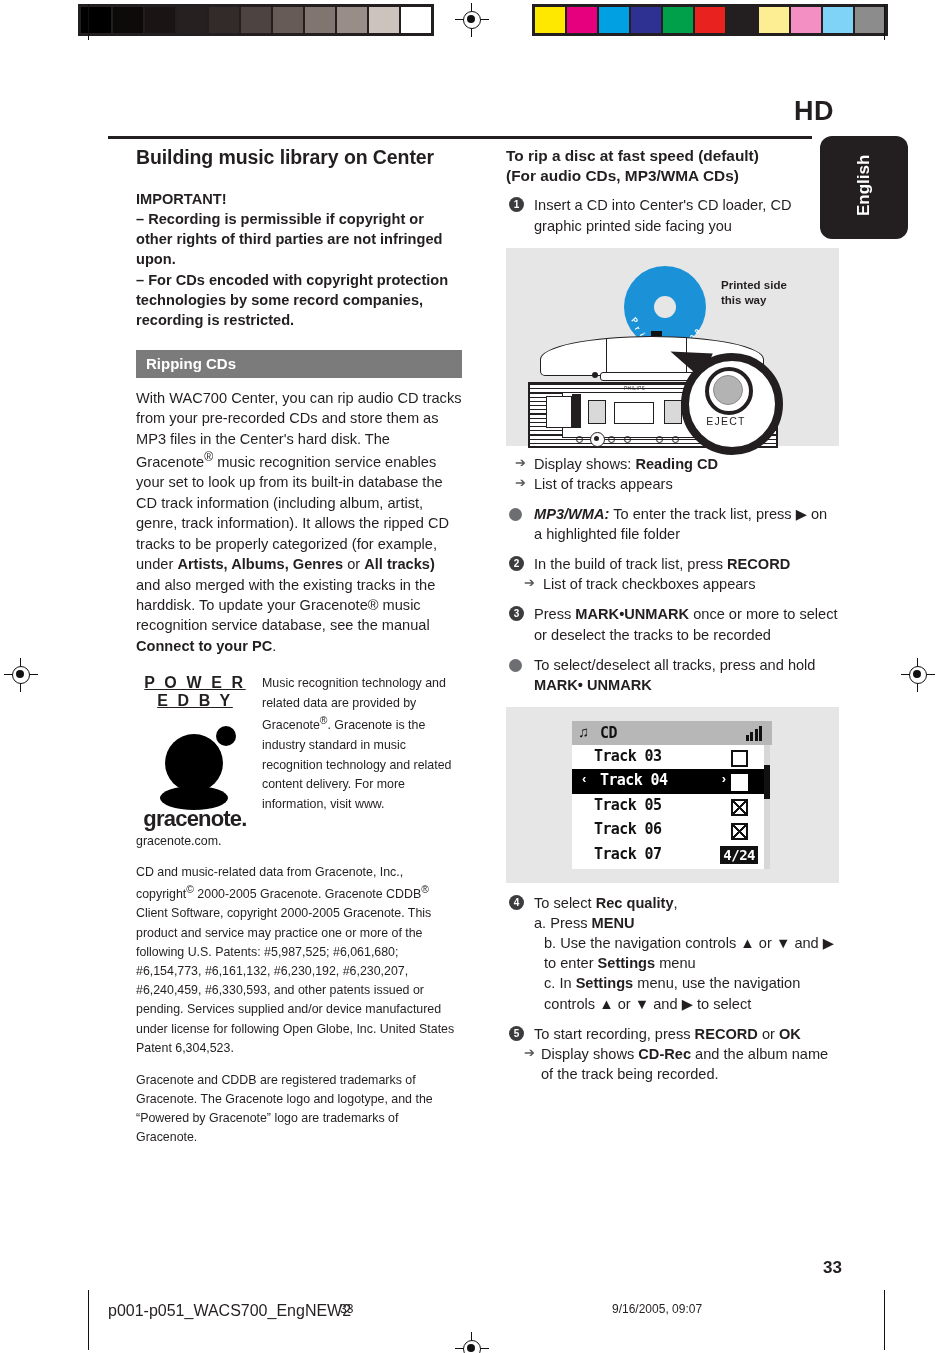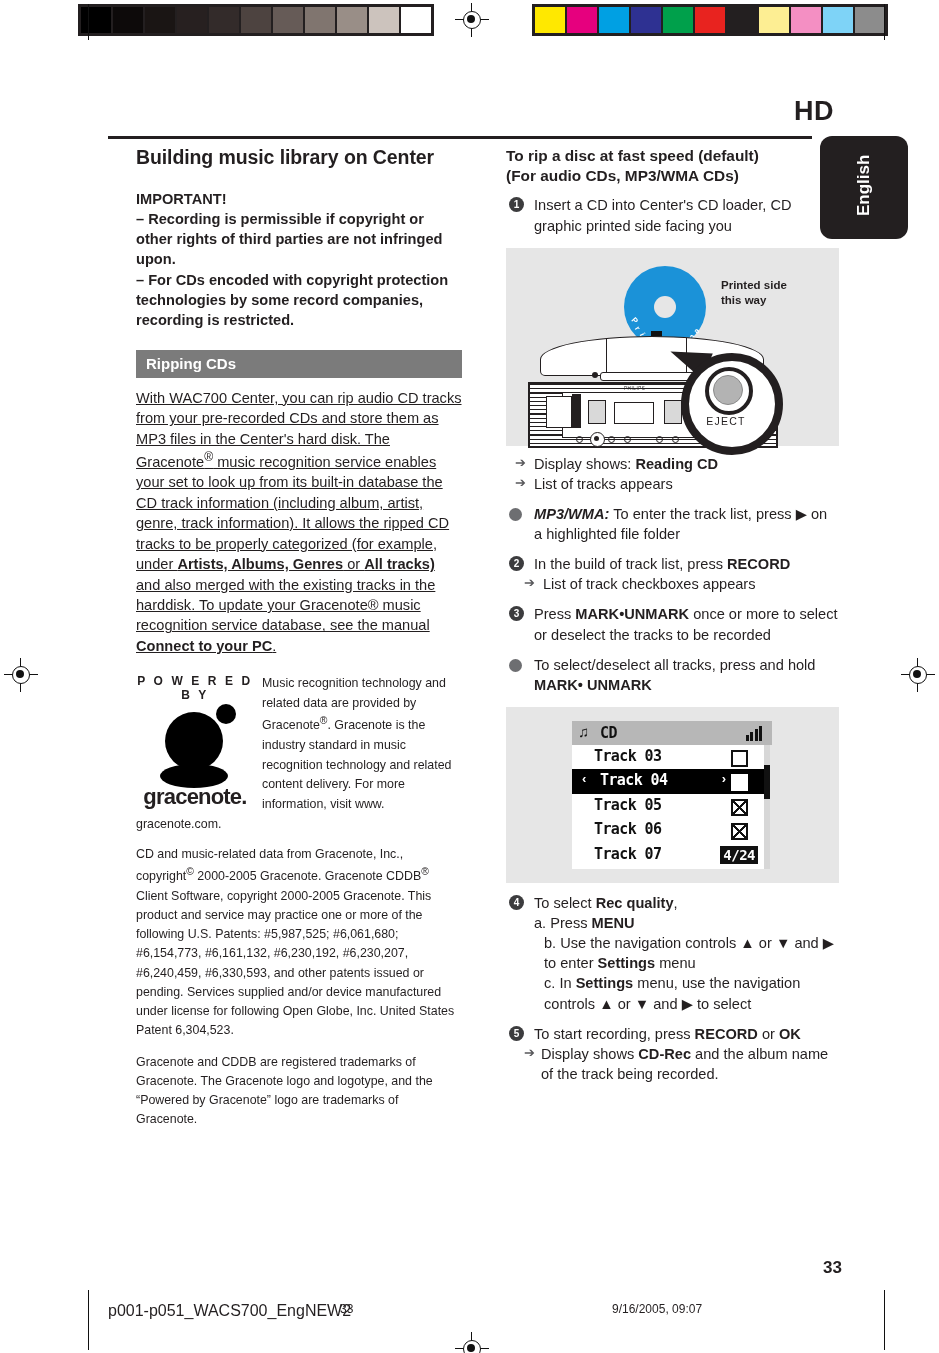--- a/index.html
+++ b/index.html
@@ -38,26 +38,26 @@
 
   h1.sec{font-size:19.5px;font-weight:bold;margin:0 0 10px 0;line-height:1.18;letter-spacing:-.1px;}
   p.body{font-size:14.6px;line-height:1.38;margin:0 0 0 0;}
   b{font-weight:bold;}
 
   .imp{font-size:14.6px;line-height:1.38;font-weight:bold;margin-top:20px;}
 
   .bandhead{margin-top:20px;background:#7b7b7b;color:#fff;font-size:15px;font-weight:bold;
             padding:5px 10px 6px 10px;}
 
-  .ripbody{margin-top:10px;font-size:14.6px;line-height:1.40;text-decoration:underline;}
+  .ripbody{margin-top:10px;font-size:14.6px;line-height:1.40;}
 
   
   .gn-block{margin-top:18px;position:relative;min-height:150px;}
   .gn-logo{float:left;width:118px;margin-right:8px;text-align:center;}
-  .gn-pb{font-size:12px;font-weight:bold;letter-spacing:2.6px;margin-bottom:0;}
+  .gn-pb{font-size:16px;font-weight:bold;letter-spacing:2.6px;margin-bottom:14px;text-decoration:underline;}
   .gn-mark{position:relative;height:88px;}
   .gn-mark .big{position:absolute;left:29px;top:10px;width:58px;height:58px;border-radius:50%;background:#000;}
   .gn-mark .dot{position:absolute;left:80px;top:2px;width:20px;height:20px;border-radius:50%;background:#000;}
   .gn-mark .ell{position:absolute;left:24px;top:62px;width:68px;height:24px;border-radius:50%;background:#000;}
   .gn-word{font-size:22px;font-weight:bold;letter-spacing:-.8px;margin-top:-6px;}
   .gn-text{font-size:12.4px;line-height:1.58;overflow:hidden;}
   .gn-after{font-size:12.4px;line-height:1.58;margin-top:0;clear:both;}
 
   .legal{font-size:12.4px;line-height:1.55;margin-top:11px;}
 

